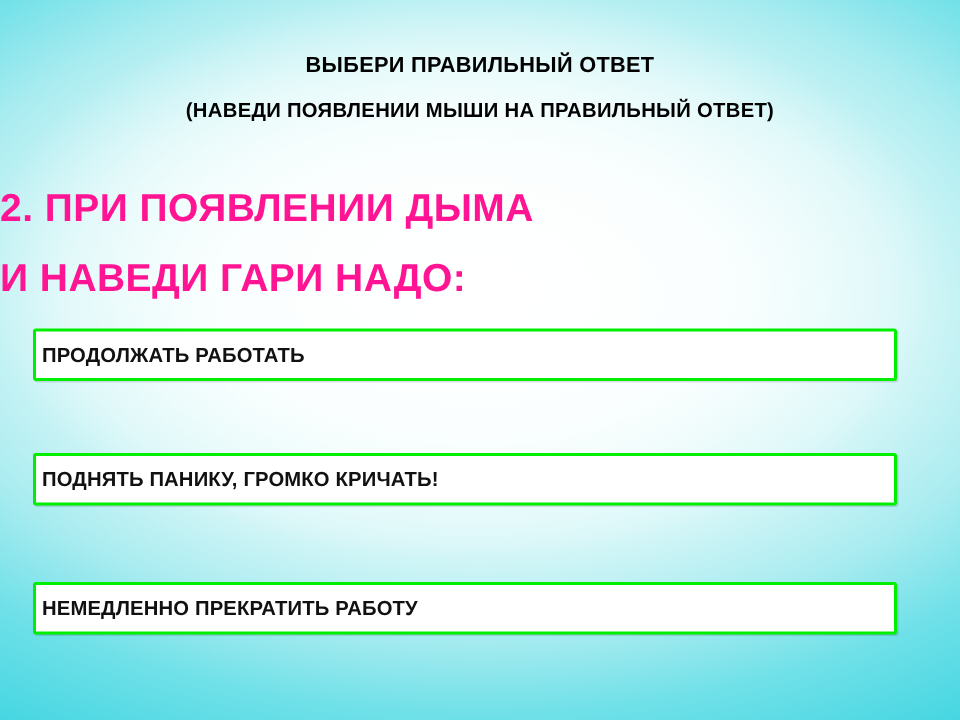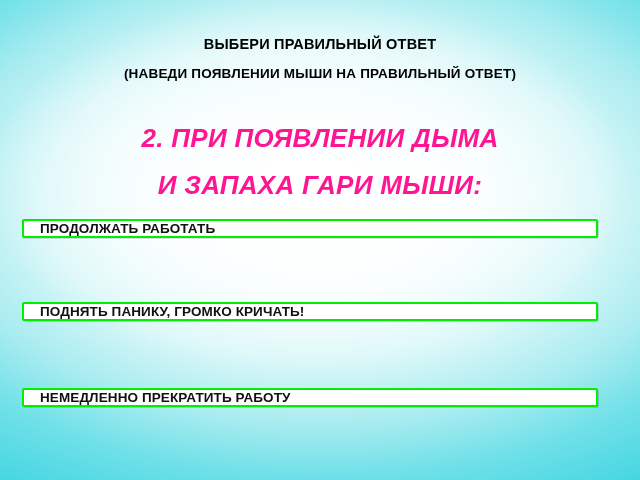--- a/index.html
+++ b/index.html
@@ -40,71 +40,70 @@
   }
   .heading-1 {
     font-size: 14.5px;
     padding-top: 36px;
   }
   .heading-2 {
     font-size: 13.5px;
     padding-top: 14px;
   }
   .question {
-    text-align: center;
+    text-align: left;
     color: #ff1493;
     font-weight: bold;
     font-size: 26px;
     letter-spacing: 0.3px;
-    font-style: italic;
   }
   .question-1 {
     padding-top: 42px;
   }
   .question-2 {
     padding-top: 16px;
   }
   .answers {
     position: absolute;
     left: 0;
     top: 214px;
     width: 640px;
     z-index: 3;
   }
   .answer {
     position: absolute;
     left: 22px;
     width: 576px;
-    height: 19px;
+    height: 35px;
     box-sizing: border-box;
     background: #ffffff;
     border: 2px solid #00ee00;
     border-radius: 2px;
     display: flex;
     align-items: center;
-    padding-left: 16px;
+    padding-left: 4px;
     font-size: 13.5px;
     font-weight: bold;
     color: #111111;
     letter-spacing: 0.1px;
     box-shadow: 1px 1px 0 rgba(0,0,0,0.12);
   }
   .answer-0 { top: 5px; }
   .answer-1 { top: 88px; text-align: right; }
   .answer-2 { top: 174px; }
 </style>
 </head>
 <body>
 
 <div class="slide">
   <div class="content">
     <div class="heading-line heading-1">ВЫБЕРИ ПРАВИЛЬНЫЙ ОТВЕТ</div>
     <div class="heading-line heading-2">(НАВЕДИ ПОЯВЛЕНИИ МЫШИ НА ПРАВИЛЬНЫЙ ОТВЕТ)</div>
     <div class="question question-1">2. ПРИ ПОЯВЛЕНИИ ДЫМА</div>
-    <div class="question question-2">И ЗАПАХА ГАРИ  МЫШИ:</div>
+    <div class="question question-2">И НАВЕДИ ГАРИ  НАДО:</div>
   </div>
 
   <div class="answers">
     <div class="answer answer-0">
       <span>ПРОДОЛЖАТЬ РАБОТАТЬ</span>
     </div>
     <div class="answer answer-1">
       <span>ПОДНЯТЬ ПАНИКУ, ГРОМКО КРИЧАТЬ!</span>
     </div>
     <div class="answer answer-2">

